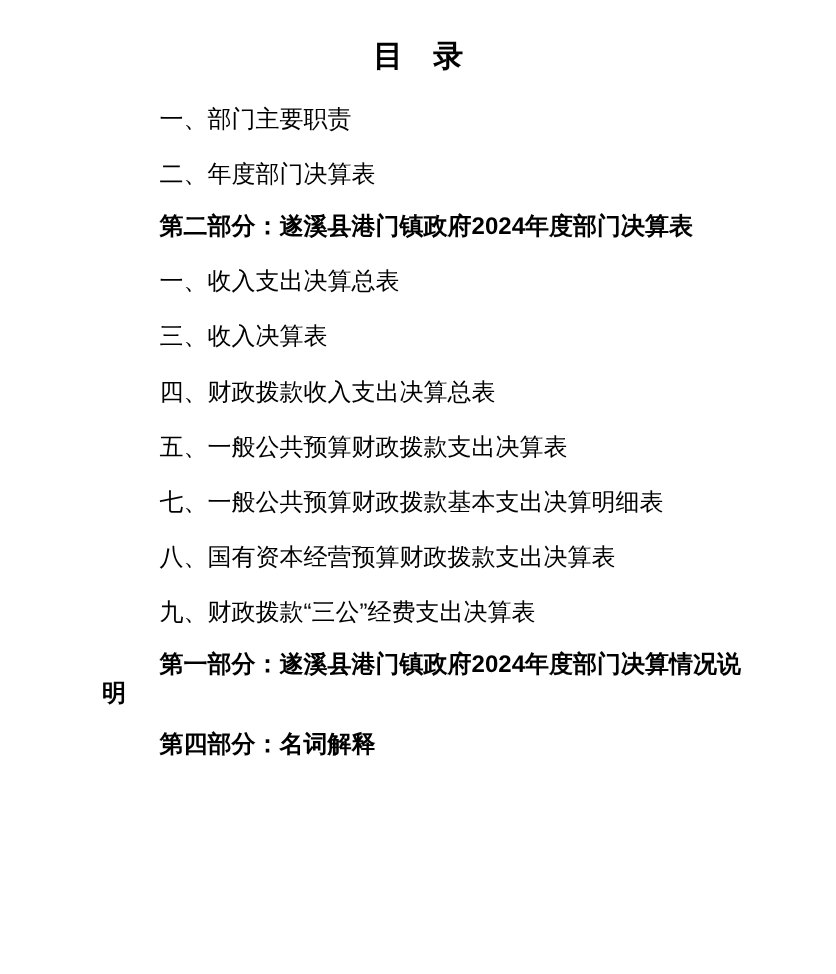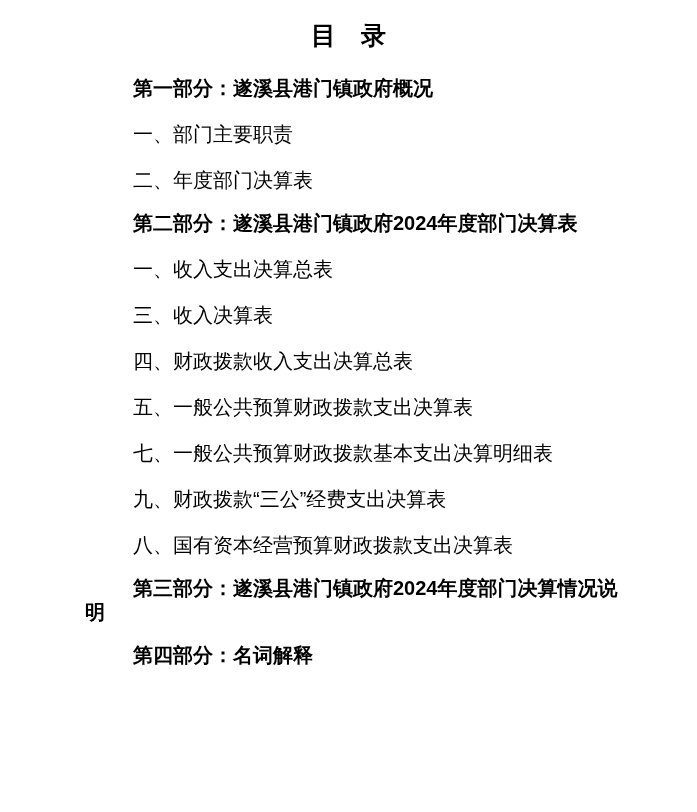--- a/index.html
+++ b/index.html
@@ -13,21 +13,21 @@
     overflow: hidden;
   }
   .page {
     width: 697px;
     height: 812px;
     background: #ffffff;
     box-sizing: border-box;
   }
   .doc-title {
     margin: 0;
-    padding-top: 20px;
+    padding-top: 32px;
     margin-bottom: 26px;
     font-size: 25px;
     line-height: 30px;
     font-weight: 700;
     text-align: center;
     color: #000000;
   }
   .toc {
     margin-left: 85px;
     width: 542px;
@@ -51,43 +51,42 @@
 </style>
 </head>
 <body>
 
 <div class="page">
 
   <h1 class="doc-title">目　录</h1>
 
   <div class="toc">
 
-    <p class="part-heading">第一部分：遂溪县港门镇政府概况</p>
 
     <p class="item">一、部门主要职责</p>
 
     <p class="item">二、年度部门决算表</p>
 
 
     <p class="part-heading">第二部分：遂溪县港门镇政府2024年度部门决算表</p>
 
     <p class="item">一、收入支出决算总表</p>
 
 
     <p class="item">三、收入决算表</p>
 
     <p class="item">四、财政拨款收入支出决算总表</p>
 
     <p class="item">五、一般公共预算财政拨款支出决算表</p>
 
 
     <p class="item">七、一般公共预算财政拨款基本支出决算明细表</p>
 
+    <p class="item">八、国有资本经营预算财政拨款支出决算表</p>
+
     <p class="item">九、财政拨款“三公”经费支出决算表</p>
 
-    <p class="item">八、国有资本经营预算财政拨款支出决算表</p>
-
-    <p class="part-heading">第三部分：遂溪县港门镇政府2024年度部门决算情况说明</p>
+    <p class="part-heading">第一部分：遂溪县港门镇政府2024年度部门决算情况说明</p>
 
     <p class="part-heading">第四部分：名词解释</p>
 
   </div>
 </div>
 
 </body></html>

